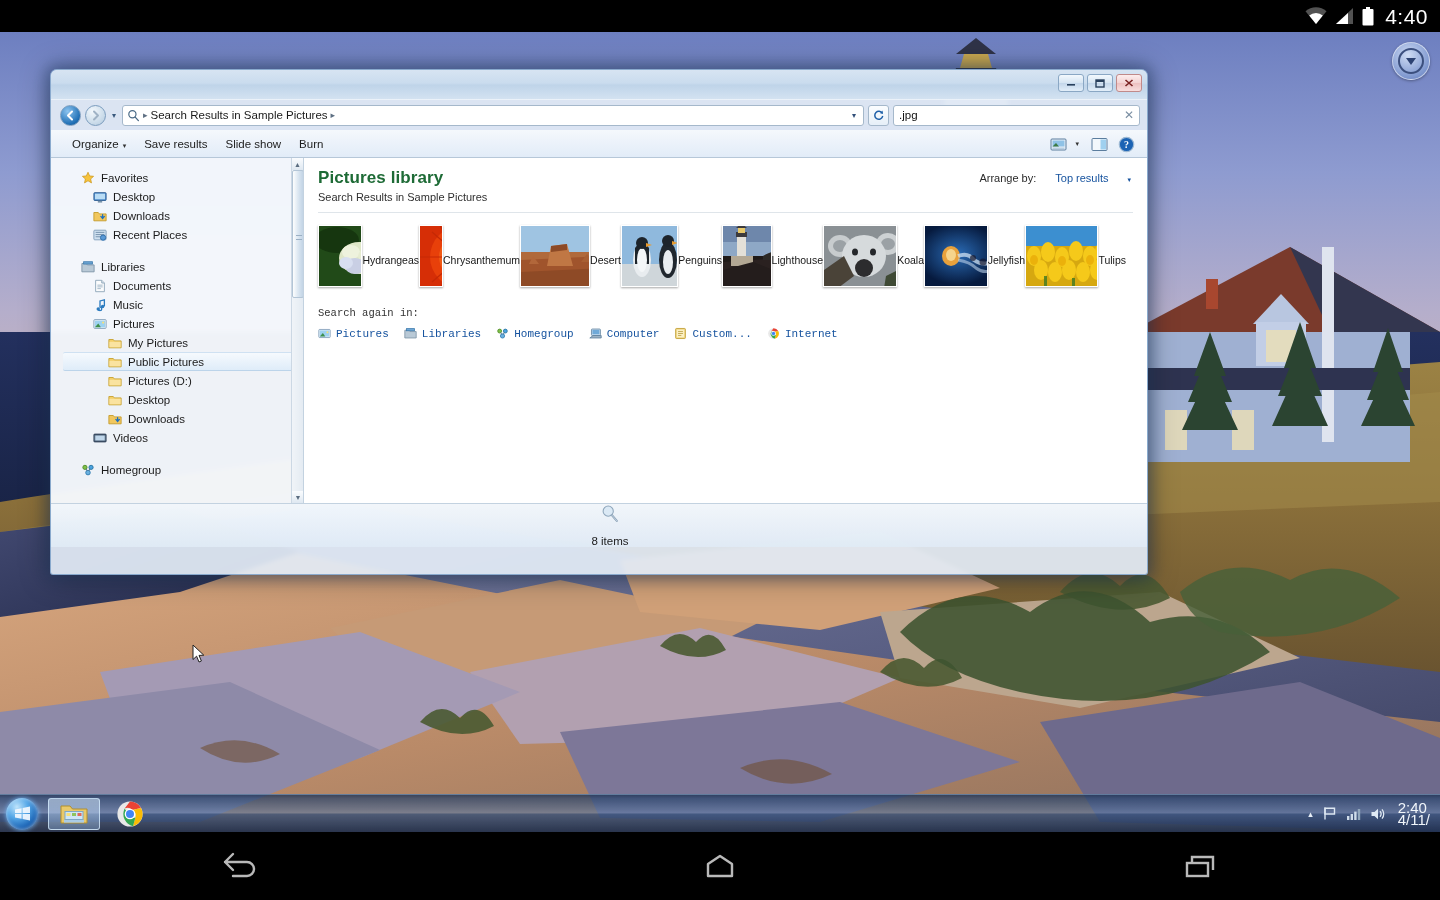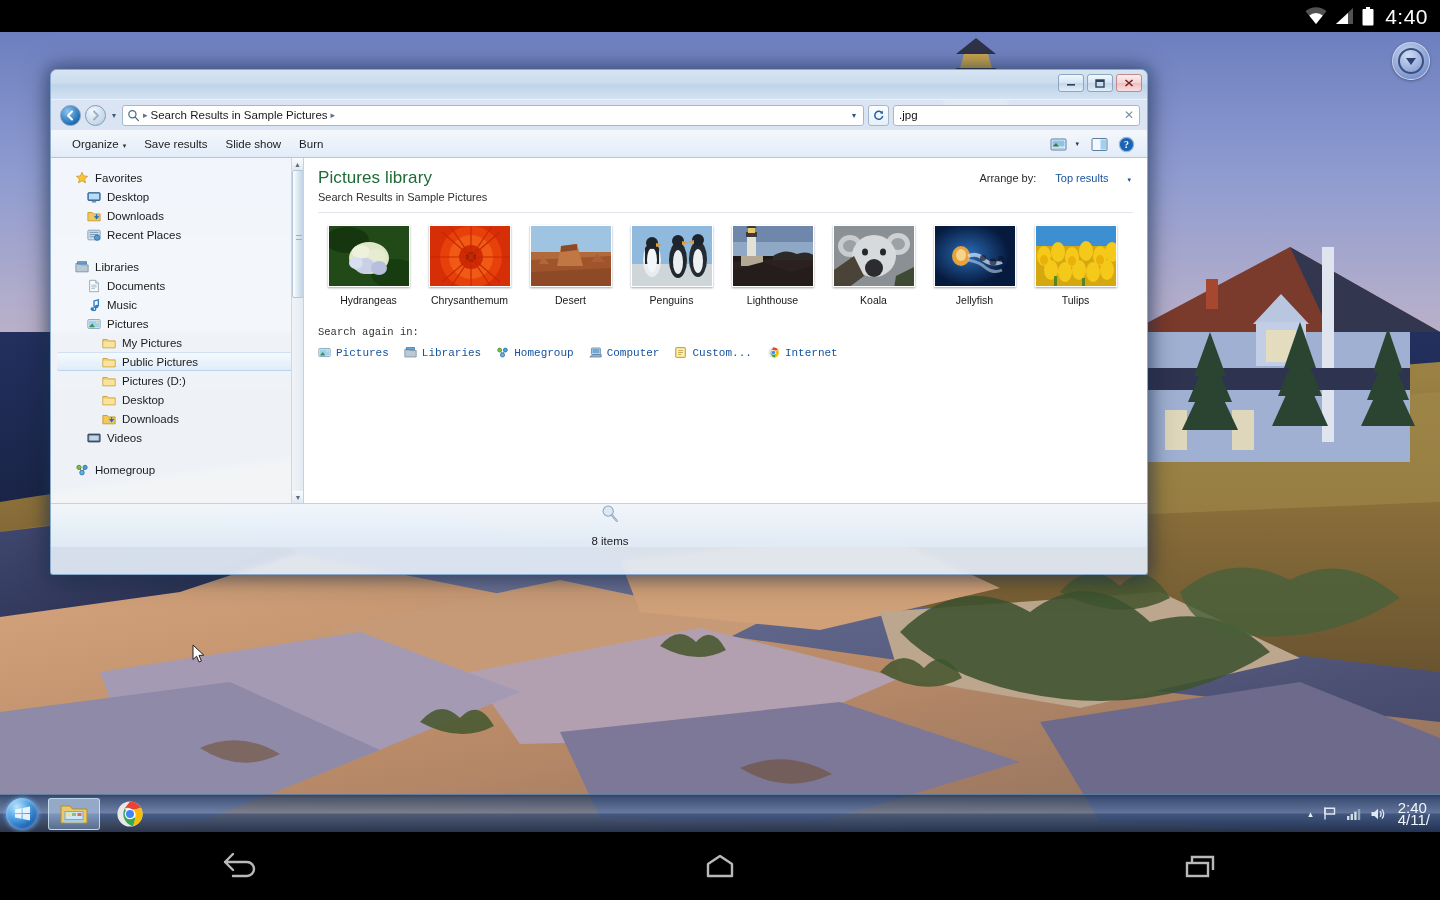--- a/index.html
+++ b/index.html
@@ -106,21 +106,21 @@
     white-space: nowrap;
   }
   .tbcaret { font-size: 7px; color:#333; margin-left: 4px; }
   .tbright { margin-left: auto; display: flex; align-items: center; gap: 4px; padding-right: 4px;}
 
   
   .wbody { display: flex; height: 345px; }
   .navpane {
     width: 253px; background: rgba(255,255,255,.62);
     border-right: 1px solid #c3d2e0; position: relative;
-    padding: 10px 0 0 6px; overflow: hidden;
+    padding: 10px 0 0 12px; overflow: hidden;
   }
   .treeitem {
     display: flex; align-items: center; gap: 6px;
     height: 19px; padding-left: 18px; font-size: 11.5px; color: #1b1b1b;
     white-space: nowrap;
   }
   .treeitem.lvl1 { padding-left: 30px; }
   .treeitem.lvl2 { padding-left: 45px; }
   .treeitem.sel {
     background: linear-gradient(to bottom, rgba(246,250,254,.95), rgba(222,236,249,.95));
@@ -143,32 +143,32 @@
     position: absolute; top: 12px; left: 0; width: 12px; height: 128px;
     background: linear-gradient(to right,#fdfefe,#d6e3ef 60%,#c3d4e5);
     border: 1px solid #b3c5d6; border-radius: 2px;
   }
   .nav-scroll .grip {
     position: absolute; top: 64px; left: 3px; width: 6px; height: 5px;
     border-top: 1px solid #9bb0c4; border-bottom: 1px solid #9bb0c4;
   }
 
   .content { flex: 1; background: #fff; position: relative; padding: 10px 14px 0 14px; }
-  .libtitle { font-size: 17px; color: #1e6b36; font-weight: normal; letter-spacing: .1px;}
+  .libtitle { font-size: 17px; color: #1e6b36; font-weight: bold; letter-spacing: .1px;}
   .libsub { font-size: 11px; color: #303030; margin-top: 3px; }
   .arrange {
     position: absolute; right: 16px; top: 14px; display: flex;
     align-items: baseline; gap: 19px; font-size: 11px; color: #2a2a2a;
   }
   .arrange .val { color: #15529e; }
   .arrange .caret { color:#15529e; font-size: 7px; }
   .divider { border-bottom: 1px solid #dfe5ea; margin: 9px 0 0 0; }
 
   .thumbs { display: flex; gap: 0; padding-top: 12px; }
-  .thumbcell { width: 101px; display: flex; flex-direction: column; align-items: center; }
+  .thumbcell { width: 101px; display: flex; flex-direction: row; align-items: center; }
   .thumbimg {
     width: 82px; height: 62px; border: 1px solid #fff;
     box-shadow: 0 1px 2px rgba(0,0,0,.35); overflow: hidden; position: relative;
   }
   .thumbname { font-size: 10.5px; color: #171717; margin-top: 7px; text-align: center; }
 
   .againrow { margin-top: 20px; font-family: Liberation Mono, monospace; }
   .againlabel { font-size: 10.5px; color: #333; }
   .againitems { display: flex; gap: 15px; margin-top: 8px; align-items: center; }
   .againitem { display: flex; align-items: center; gap: 5px; font-size: 11px; color: #15529e; }

